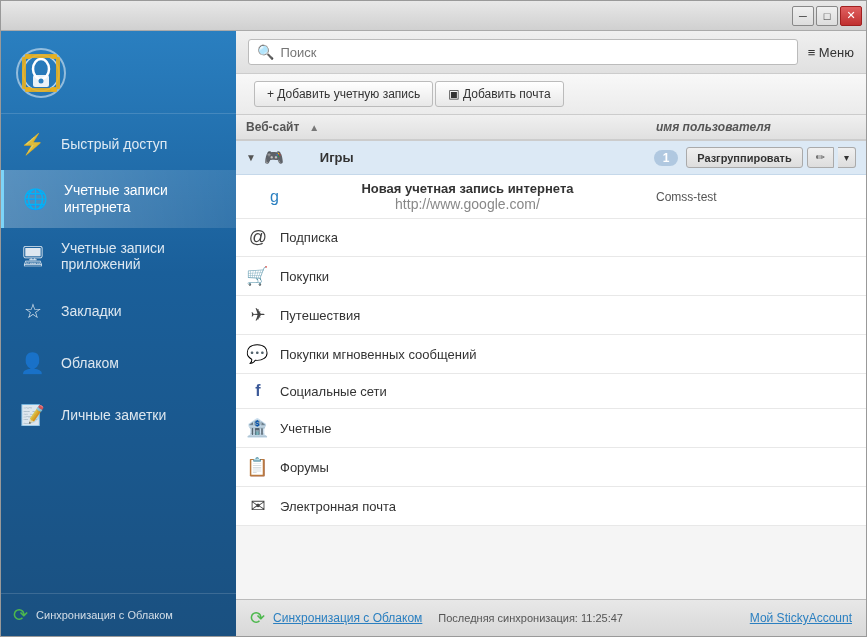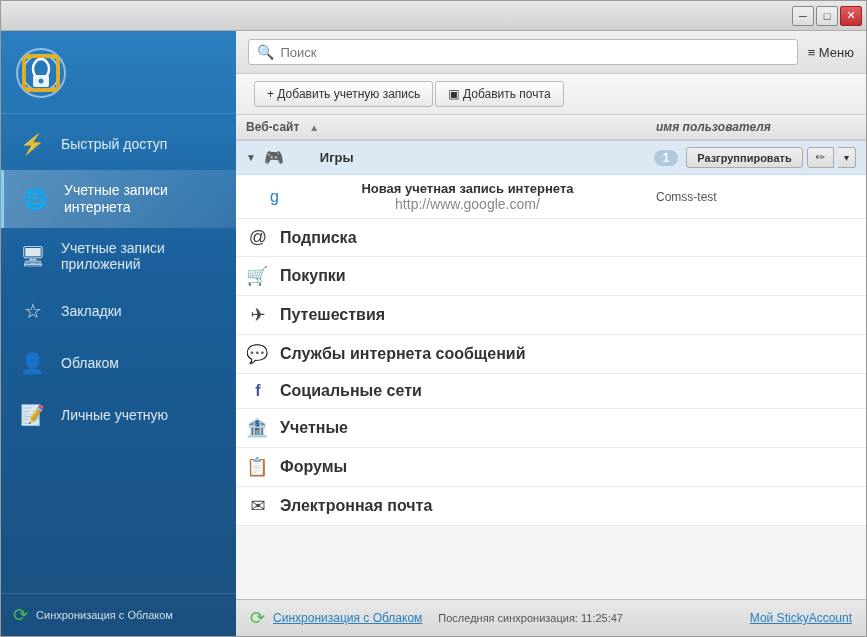--- a/index.html
+++ b/index.html
@@ -248,21 +248,21 @@
     .category-row {
       display: flex;
       align-items: center;
       padding: 8px 10px;
       border-bottom: 1px solid #e8e8e8;
       background: #fff;
       cursor: pointer;
       gap: 10px;
     }
     .category-icon { font-size: 18px; color: #444; width: 24px; text-align: center; }
-    .category-name { font-size: 16px; font-weight: 700; color: #333; }
+    .category-name { font-size: 13px; font-weight: 400; color: #333; }
 
     
     .footer {
       background: linear-gradient(to bottom, #e8e8e8, #d8d8d8);
       padding: 7px 14px;
       display: flex;
       align-items: center;
       justify-content: space-between;
       border-top: 1px solid #bbb;
       flex-shrink: 0;
@@ -327,21 +327,21 @@
         <div class="nav-item">
           <div class="nav-item-icon">☆</div>
           <div class="nav-item-label">Закладки</div>
         </div>
         <div class="nav-item">
           <div class="nav-item-icon">👤</div>
           <div class="nav-item-label">Облаком</div>
         </div>
         <div class="nav-item">
           <div class="nav-item-icon">📝</div>
-          <div class="nav-item-label">Личные учетную</div>
+          <div class="nav-item-label">Личные заметки</div>
         </div>
       </div>
 
       <div class="sidebar-footer">
         <span class="sync-icon">⟳</span>
         <span class="sync-text">Синхронизация с Облаком</span>
       </div>
     </div>
 
     <div class="content-area">
@@ -398,21 +398,21 @@
           <div class="category-row">
             <span class="category-icon">🛒</span>
             <span class="category-name">Покупки</span>
           </div>
           <div class="category-row">
             <span class="category-icon">✈</span>
             <span class="category-name">Путешествия</span>
           </div>
           <div class="category-row">
             <span class="category-icon">💬</span>
-            <span class="category-name">Службы интернета сообщений</span>
+            <span class="category-name">Покупки мгновенных сообщений</span>
           </div>
           <div class="category-row">
             <span class="category-icon" style="font-style:normal;font-weight:bold;font-size:16px;color:#3b5998;">f</span>
             <span class="category-name">Социальные сети</span>
           </div>
           <div class="category-row">
             <span class="category-icon">🏦</span>
             <span class="category-name">Учетные</span>
           </div>
           <div class="category-row">

